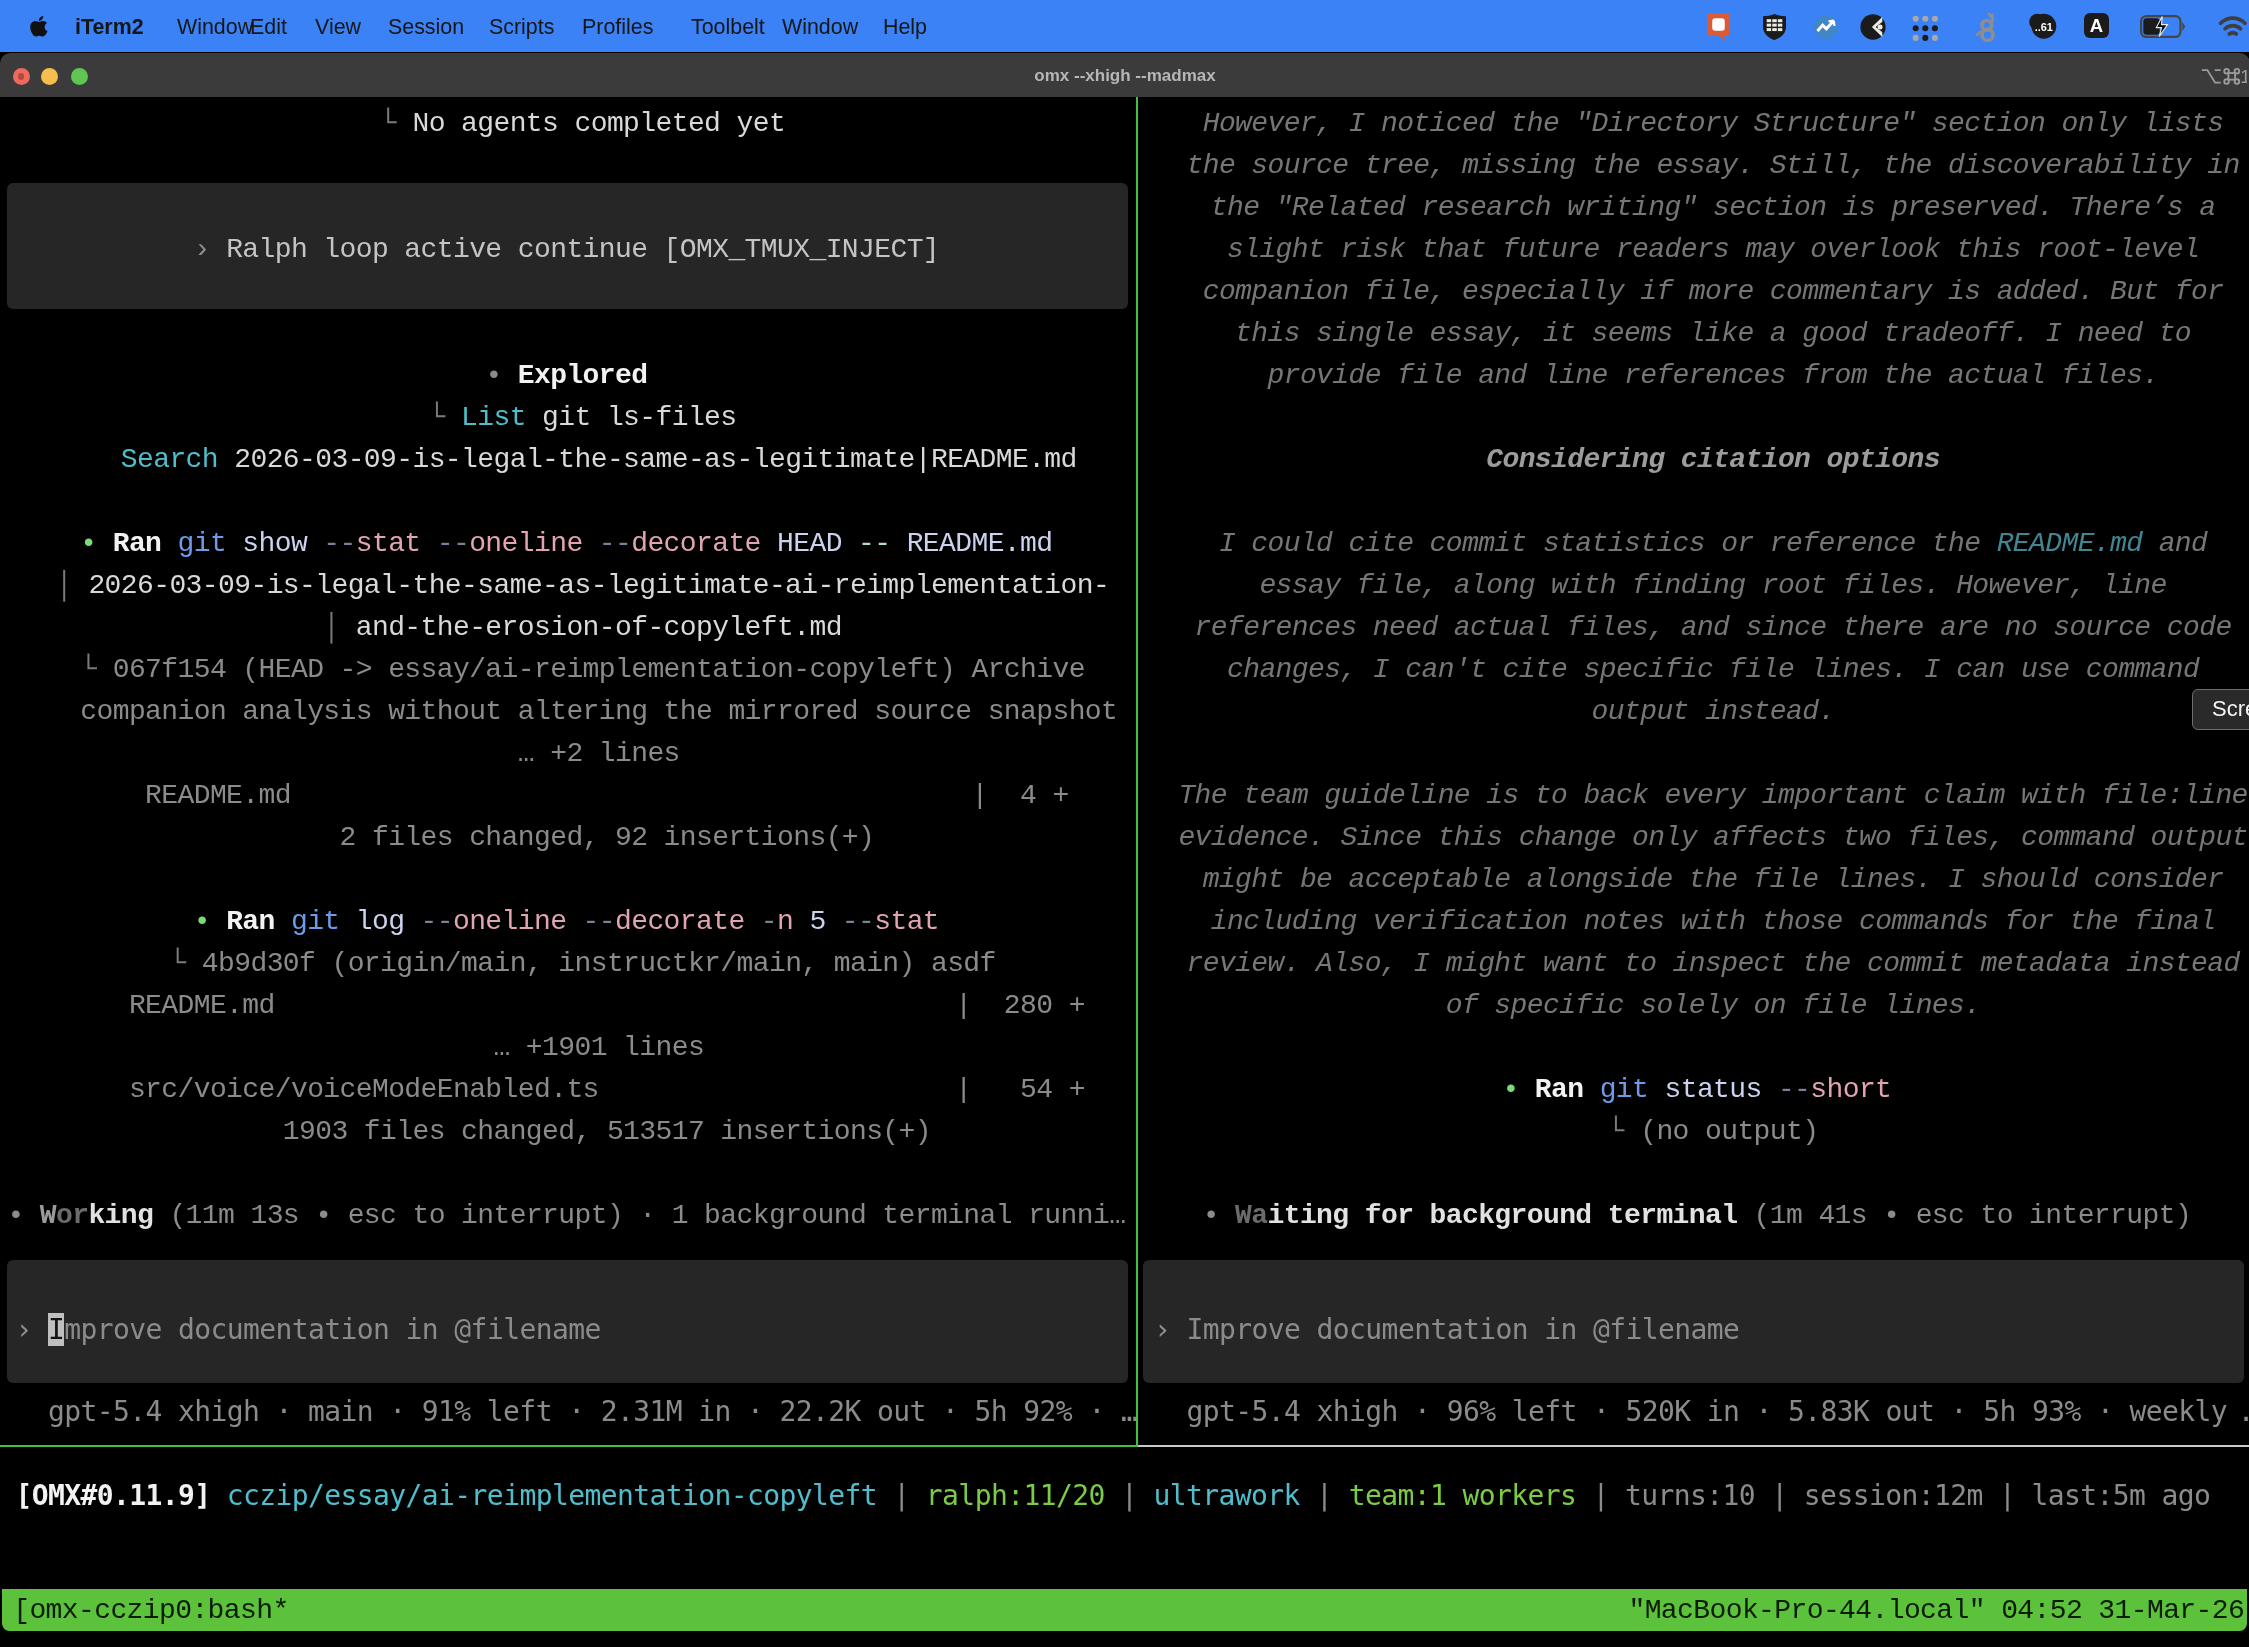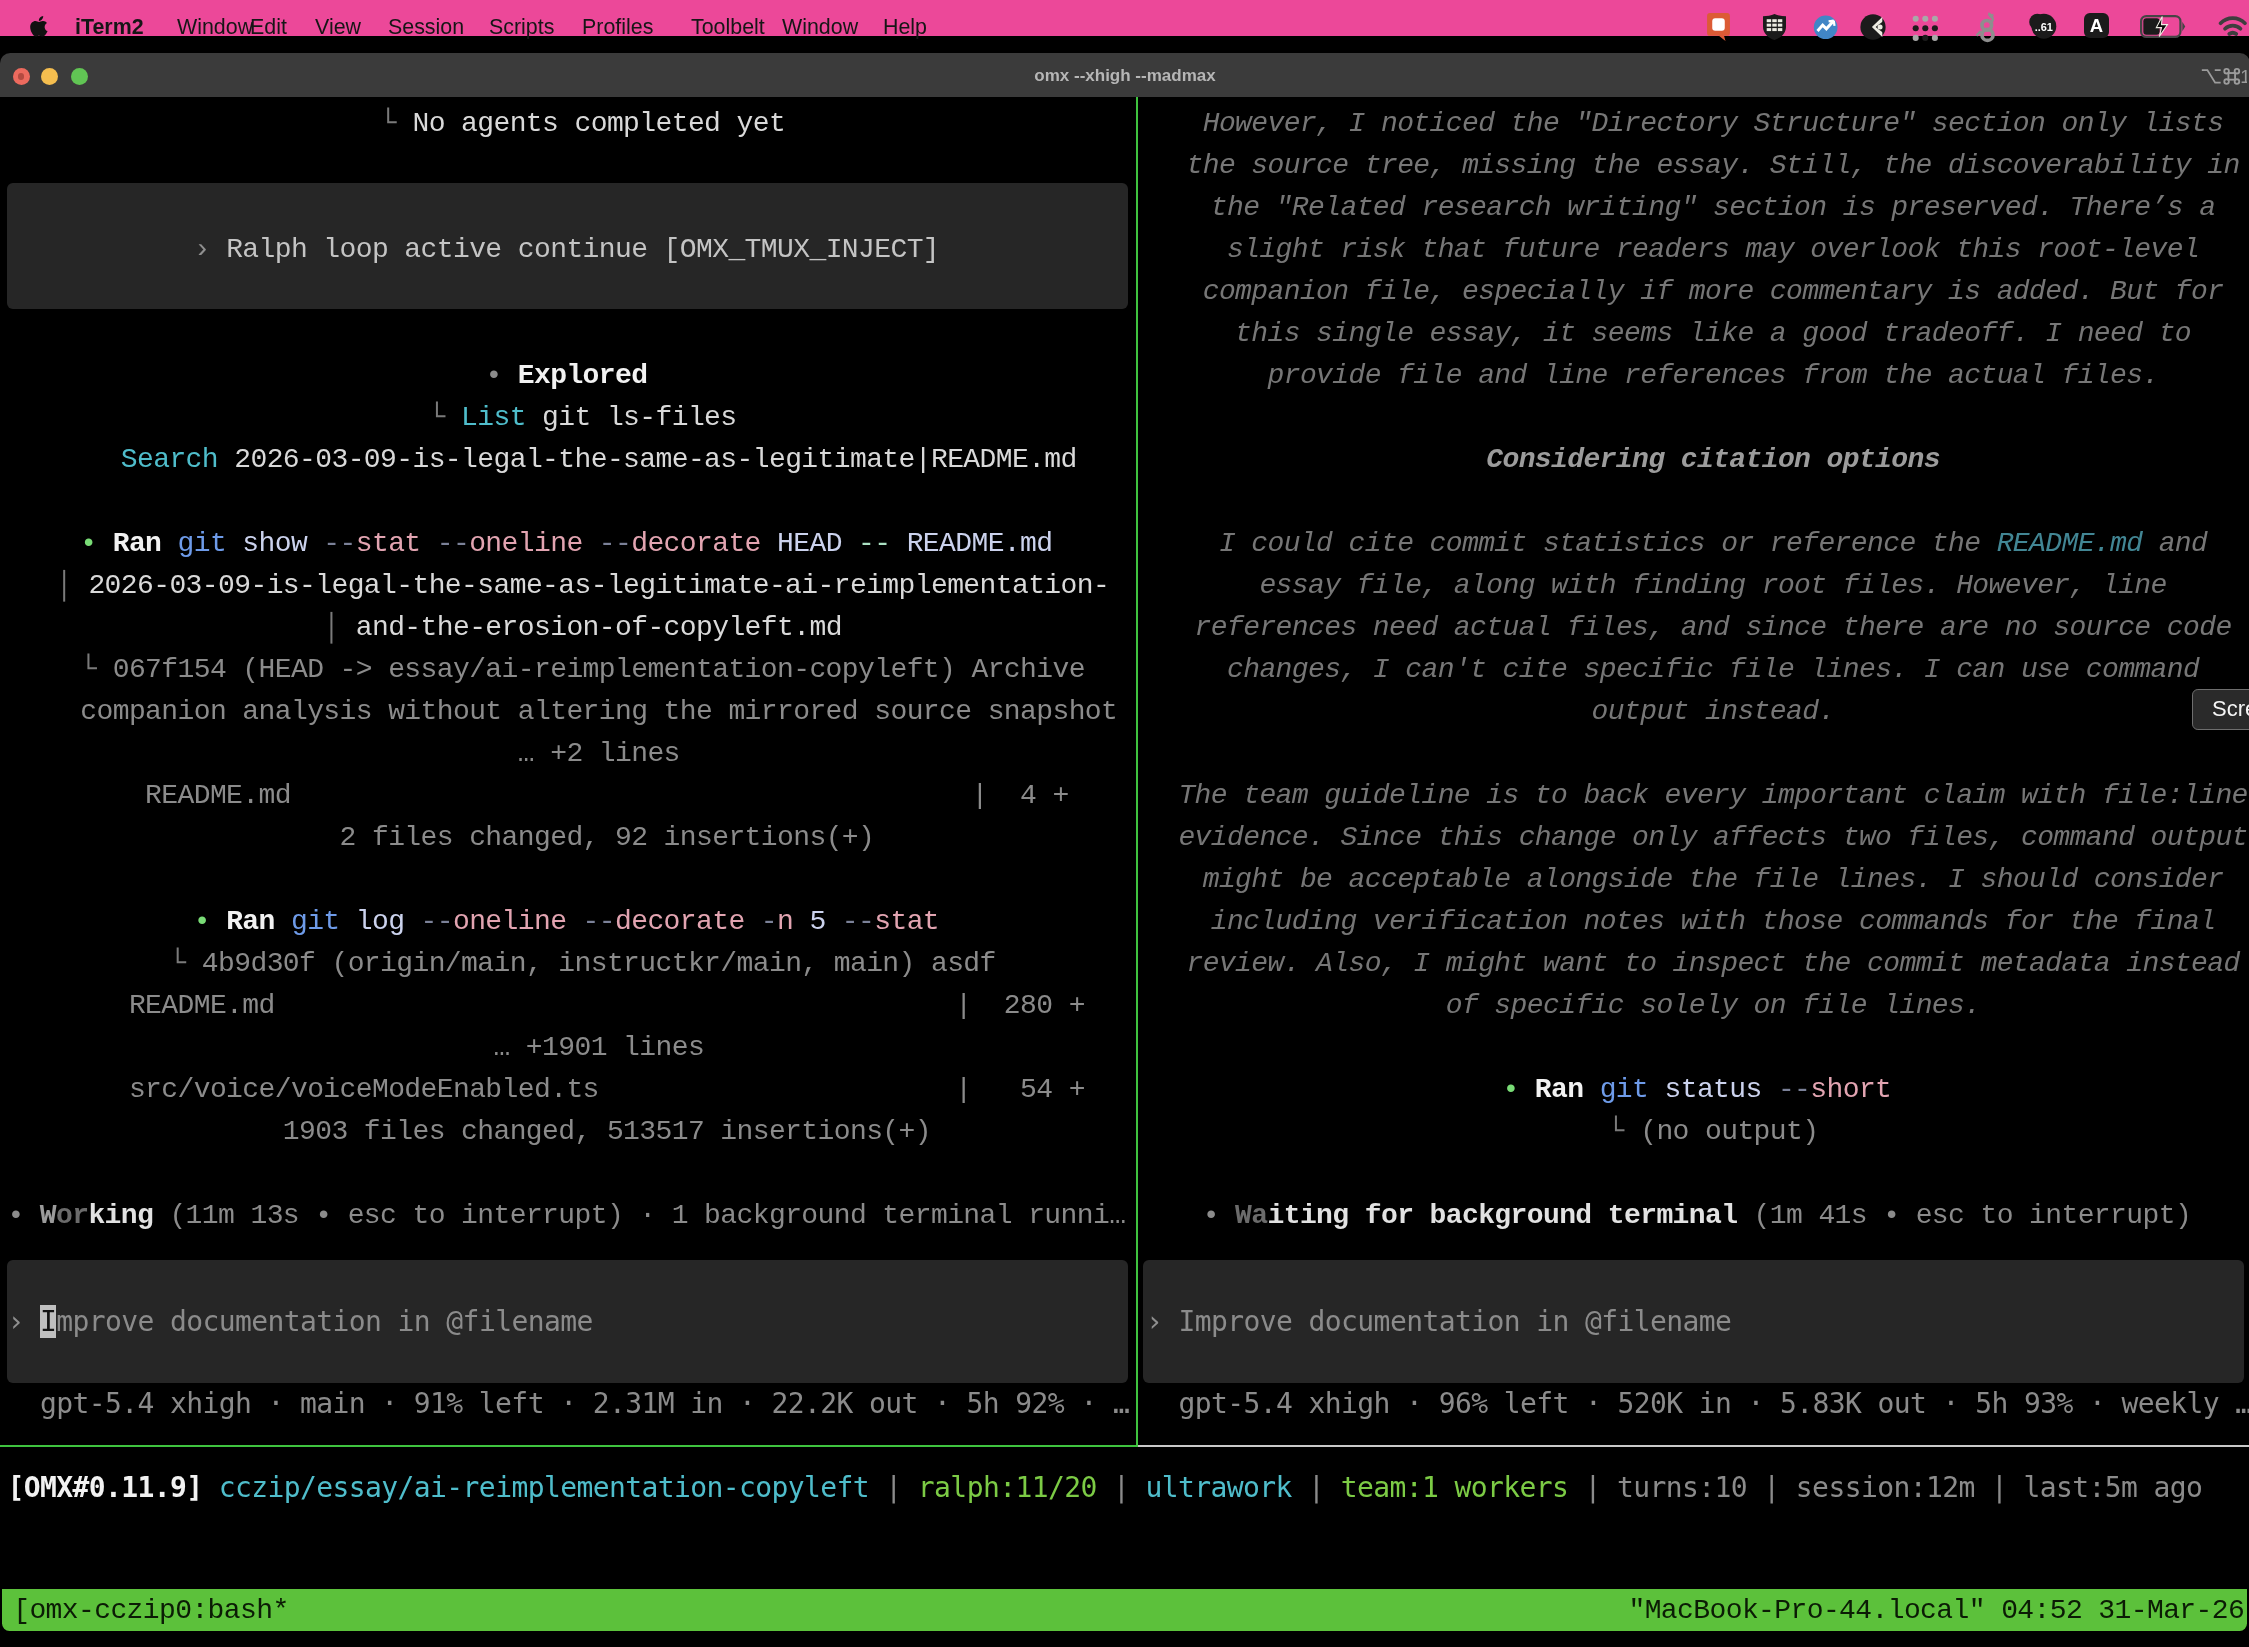--- a/index.html
+++ b/index.html
@@ -1,20 +1,20 @@
 <!DOCTYPE html>
 <html style="font-size:11.8px"><head>
 <meta charset="utf-8">
 <style>
   html,body{margin:0;padding:0;background:#000;}
   body{width:2250px;height:1648px;position:relative;overflow:hidden;
        font-family:"Liberation Mono",monospace;}
   .abs{position:absolute;}
   
-  #menubar{position:absolute;left:0;top:0;width:2250px;height:36px;background:#ec4899;
+  #menubar{position:absolute;left:0;top:0;width:2250px;height:52px;background:#3b82f6;
            font-family:"Liberation Sans",sans-serif;color:#161616;}
   .mi{position:absolute;top:0;height:53px;line-height:55px;font-size:21.4px;white-space:nowrap;}
   
   #titlebar{position:absolute;left:0;top:53px;width:2250px;height:44px;background:#3B3B3B;
             border-radius:10.3px 10.3px 0 0;font-family:"Liberation Sans",sans-serif;}
   .tl{position:absolute;top:68px;width:17px;height:17px;border-radius:50%;}
   #title{position:absolute;top:53px;left:0;width:2250px;height:44px;line-height:46px;text-align:center;
          color:#B6B6B6;font-size:17px;font-weight:bold;font-family:"Liberation Sans",sans-serif;}
   
   .pane{position:absolute;top:103px;margin:0;font-size:28px;letter-spacing:-0.6px;line-height:42px;white-space:pre;
@@ -38,21 +38,21 @@
   .lm{color:#7CCB45}
   .s1{color:#6B6B6B;font-weight:bold}
   .s2{color:#E2E2E2;font-weight:bold}
   .bx{color:#C4C4C4}
   .bp{color:#8F8F8F}
   .cur{background:#BFBFBF;color:#141414}
   
   #ralphbox{position:absolute;left:7.4px;top:183px;width:1121px;height:126px;background:#262626;border-radius:5.9px;}
   #inboxL{position:absolute;left:7.4px;top:1260px;width:1121px;height:123px;background:#262626;border-radius:5.9px;}
   #inboxR{position:absolute;left:1143px;top:1260px;width:1101px;height:123px;background:#262626;border-radius:5.9px;}
-  .inline{position:absolute;margin:0;font-size:28px;letter-spacing:-0.6px;line-height:42px;white-space:pre;}
+  .inline{position:absolute;margin:8px;font-size:28px;letter-spacing:-0.6px;line-height:42px;white-space:pre;}
   
   #vdiv{position:absolute;left:1136px;top:97px;width:2.2px;height:1350px;background:#3FC33F;}
   #hdivL{position:absolute;left:0;top:1445px;width:1138px;height:2.2px;background:#3FC33F;}
   #hdivR{position:absolute;left:1138px;top:1445px;width:1112px;height:2.2px;background:#C9C9C9;}
   
   #tmuxbar{position:absolute;left:2.2px;top:1589px;width:2245px;height:42px;background:#5CC13B;
            border-radius:0 0 7.4px 7.4px;color:#0B1C05;text-align:right;}
   #tmuxbar .t1{position:absolute;left:11px;top:0;height:42px;line-height:44px;font-size:28px;letter-spacing:-0.6px;}
   #tmuxbar .t2{position:absolute;right:3px;top:0;height:42px;line-height:44px;font-size:28px;letter-spacing:-0.6px;}
   

